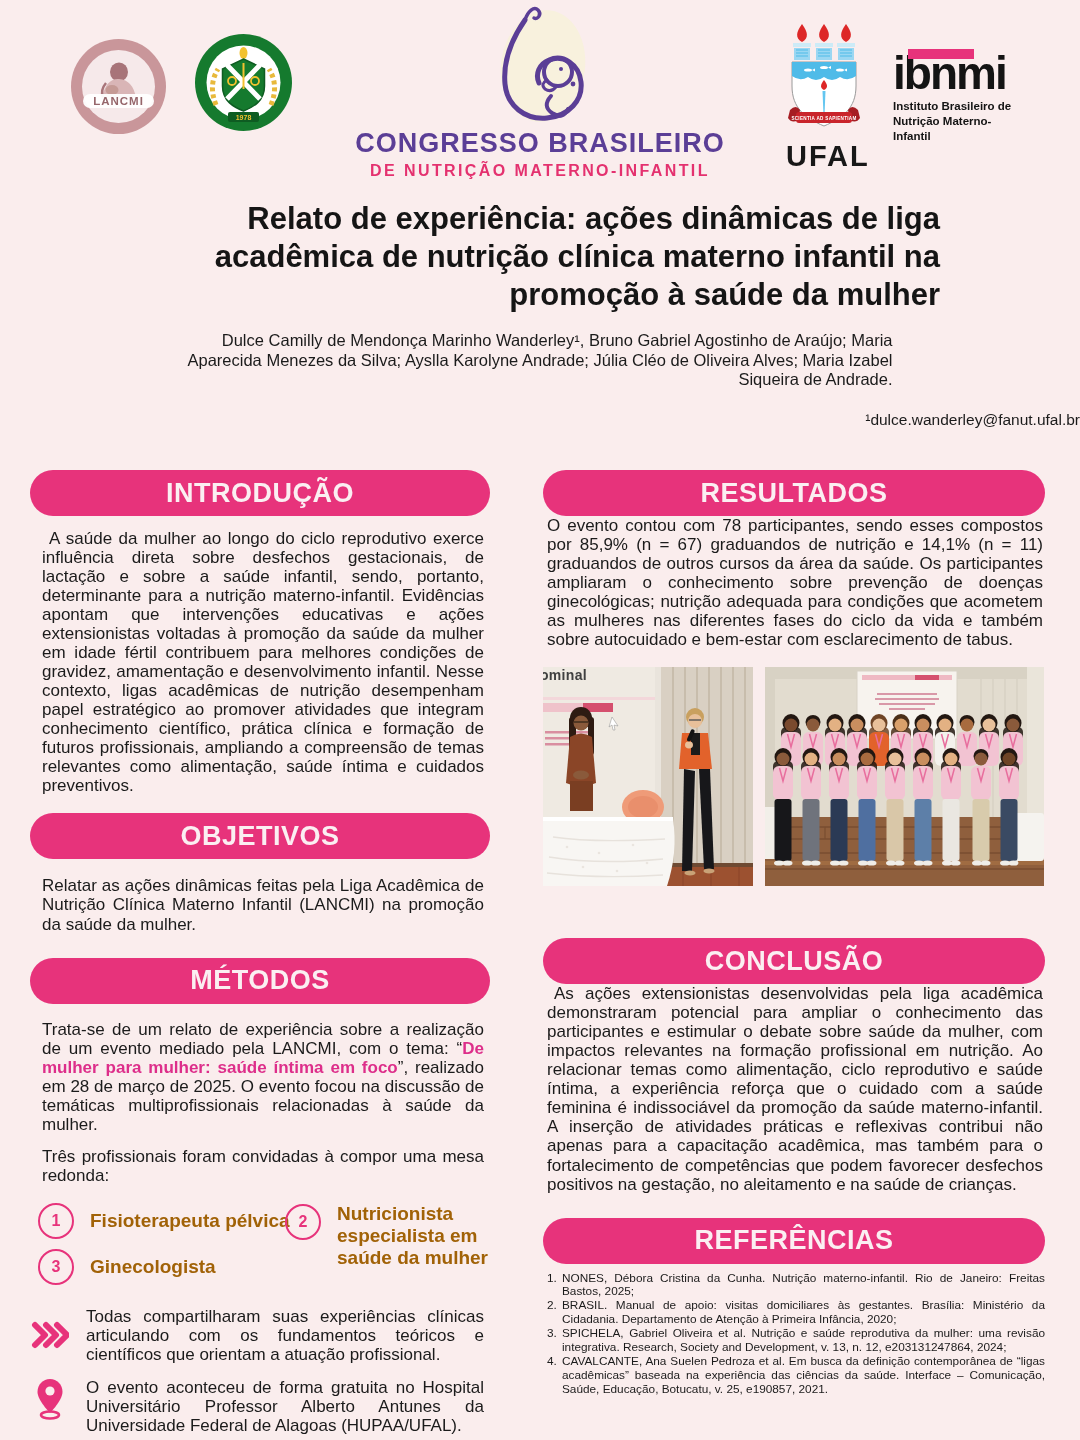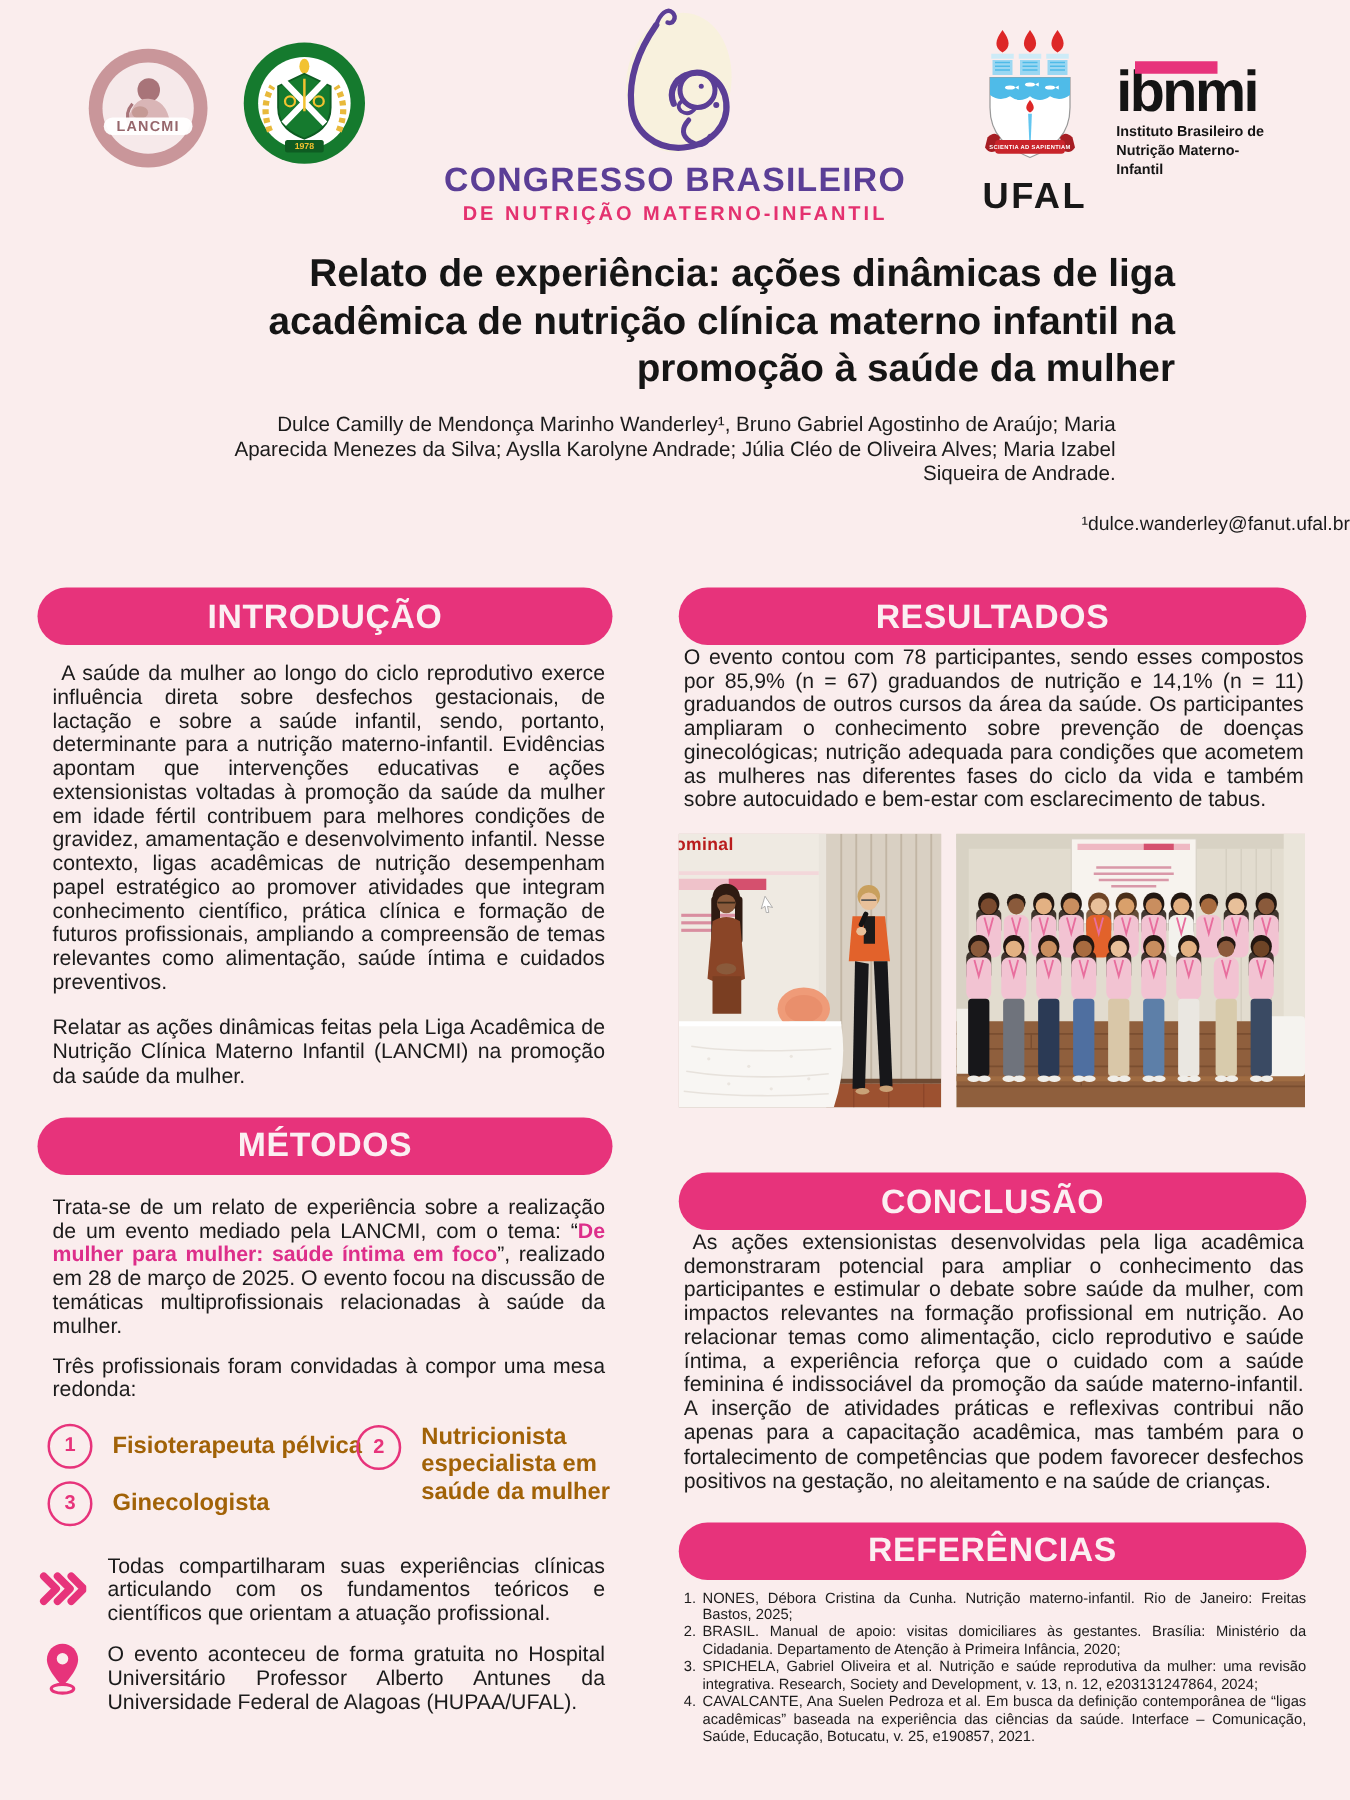--- a/index.html
+++ b/index.html
@@ -67,21 +67,21 @@
   .note-icon{flex:none;width:40px;display:flex;justify-content:center;}
   .note .body-text{flex:1;margin:0 6px 0 0;}
   .chev-icon{margin-top:14px;}
 
   
   .photos{display:flex;gap:12px;margin-top:0;}
   .photo{position:relative;overflow:hidden;background:#D8D0C4;}
   .photo1{width:210px;height:219px;}
   .photo2{width:279px;height:219px;}
   .photo svg{display:block;width:100%;height:100%;}
-  .ph1-overlay{position:absolute;top:0;left:-3px;color:#b91c1c;font-size:14px;font-weight:bold;letter-spacing:.3px;}
+  .ph1-overlay{position:absolute;top:0;left:-3px;color:#404040;font-size:14px;font-weight:bold;letter-spacing:.3px;}
 
   .m-conc-pill{margin-top:52px;}
   .m-conc{margin-top:16px;}
   .m-ref-pill{margin-top:24px;}
 
   
   .refs{margin:8px 0 0 4px;padding:0;list-style:none;counter-reset:ref;
         font-size:11.8px;line-height:1.18;text-align:justify;}
   .refs li{position:relative;padding-left:15px;counter-increment:ref;}
   .refs li::before{content:counter(ref) ".";position:absolute;left:0;}
@@ -183,20 +183,21 @@
     <h1>Relato de experiência: ações dinâmicas de liga acadêmica de nutrição clínica materno infantil na promoção à saúde da mulher</h1>
     <p class="authors">Dulce Camilly de Mendonça Marinho Wanderley¹, Bruno Gabriel Agostinho de Araújo; Maria Aparecida Menezes da Silva; Ayslla Karolyne Andrade; Júlia Cléo de Oliveira Alves; Maria Izabel Siqueira de Andrade.</p>
     <p class="email">¹dulce.wanderley@fanut.ufal.br</p>
   </div>
 
   <div class="col col-left">
 
     <div class="pill">INTRODUÇÃO</div>
     <p class="body-text indent m-intro">A saúde da mulher ao longo do ciclo reprodutivo exerce influência direta sobre desfechos gestacionais, de lactação e sobre a saúde infantil, sendo, portanto, determinante para a nutrição materno-infantil. Evidências apontam que intervenções educativas e ações extensionistas voltadas à promoção da saúde da mulher em idade fértil contribuem para melhores condições de gravidez, amamentação e desenvolvimento infantil. Nesse contexto, ligas acadêmicas de nutrição desempenham papel estratégico ao promover atividades que integram conhecimento científico, prática clínica e formação de futuros profissionais, ampliando a compreensão de temas relevantes como alimentação, saúde íntima e cuidados preventivos.</p>
 
+    <div class="pill mt-pill">OBJETIVOS</div>
     <p class="body-text m-obj">Relatar as ações dinâmicas feitas pela Liga Acadêmica de Nutrição Clínica Materno Infantil (LANCMI) na promoção da saúde da mulher.</p>
 
     <div class="pill m-met-pill">MÉTODOS</div>
     <p class="body-text m-met1"><span>Trata-se de um relato de experiência sobre a realização de um evento mediado pela LANCMI, com o tema: “</span><span class="theme">De mulher para mulher: saúde íntima em foco</span><span>”, realizado em 28 de março de 2025. O evento focou na discussão de temáticas multiprofissionais relacionadas à saúde da mulher.</span></p>
     <p class="body-text m-met2">Três profissionais foram convidadas à compor uma mesa redonda:</p>
 
     <div class="roundtable">
       <div class="rt-item rt-1">
         <div class="num-circle">1</div>
         <div class="rt-label">Fisioterapeuta pélvica</div>

